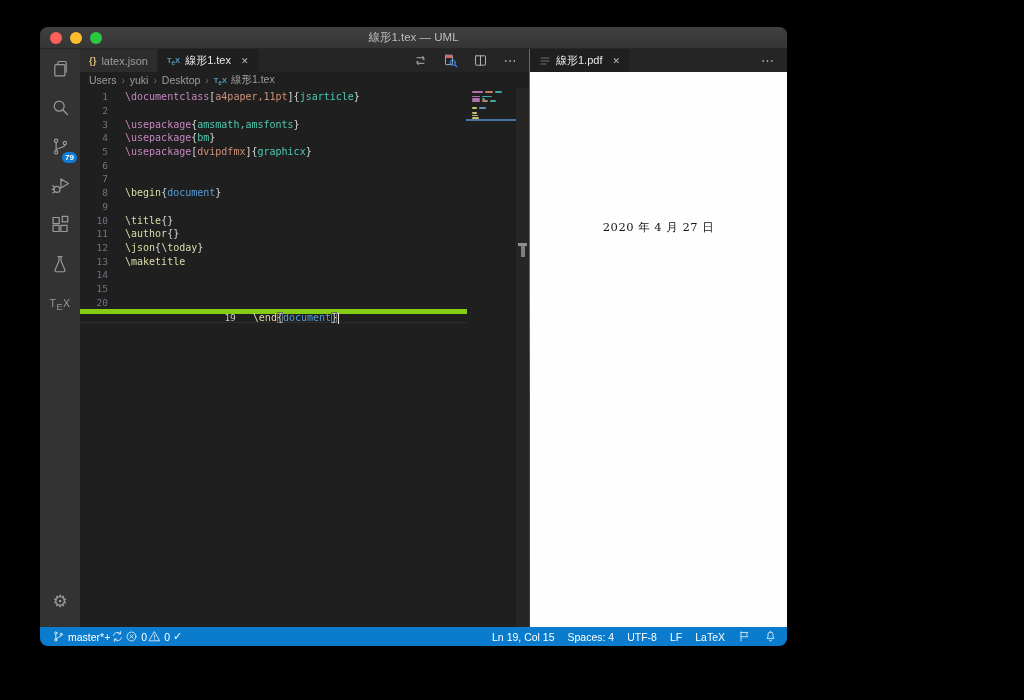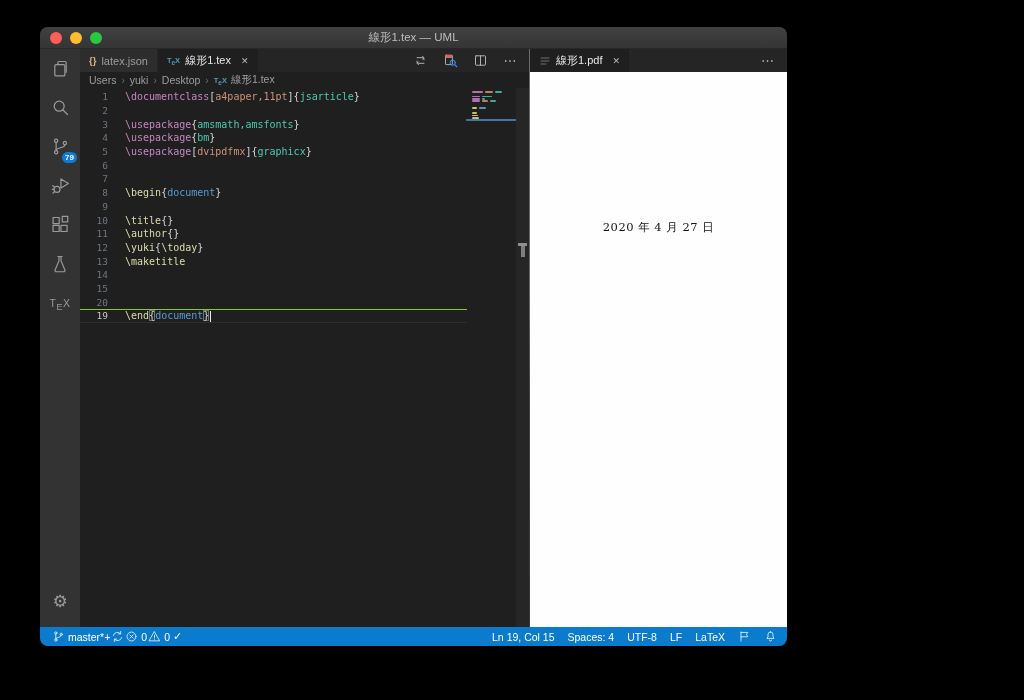--- a/index.html
+++ b/index.html
@@ -38,21 +38,21 @@
   .ellip{font-size:13px;color:#c5c5c5;letter-spacing:1px;}
   .breadcrumb{height:16px;flex:0 0 16px;display:flex;align-items:center;font-size:10.5px;color:#9d9d9d;
               padding-left:9px;gap:4px;background:#1f1f1f;}
   .bc-sep{color:#6e6e6e;font-size:10px;padding:0 1px;}
   .code-area{position:relative;flex:1;font-family:"DejaVu Sans Mono","Liberation Mono",monospace;
              font-size:10px;padding-top:2px;overflow:hidden;}
   .code-line{display:flex;align-items:center;height:13.7px;box-sizing:border-box;}
   .code-line .ln{width:28px;text-align:right;color:#6e7681;font-size:9.5px;flex:0 0 28px;
                  font-family:"DejaVu Sans Mono",monospace;}
   .code-line .ctext{margin-left:17px;white-space:pre;}
-  .code-line.activeline{width:387px;border-top:1px solid #84cc16;border-bottom:1px solid #2e2e2e;}
+  .code-line.activeline{width:387px;border-top:5px solid #84cc16;border-bottom:1px solid #2e2e2e;justify-content:center;}
   .code-line.activeline .ln{color:#c6c6c6;}
   .bm{box-shadow:inset 0 0 0 1px #707070;}
   .cursorbar{display:inline-block;width:1.5px;height:11px;background:#eaeaea;vertical-align:middle;margin-left:0.5px;}
   
   .minimap{position:absolute;right:15px;top:3px;width:46px;height:70px;}
   .mm-row{position:absolute;left:3px;display:flex;gap:2px;}
   .mm-bar{height:1.8px;border-radius:1px;}
   .mm-cursorline{position:absolute;left:-3px;right:-15px;height:1.5px;background:#47749c;}
   .scroll-strip{position:absolute;right:1px;top:0;bottom:0;width:13px;background:#262626;}
   .divider{position:absolute;right:0;top:0;bottom:0;width:1.5px;
@@ -263,21 +263,21 @@
           <div class="code-line">
             <span class="ln">10</span>
             <span class="ctext"><span style="color: rgb(220, 220, 170);">\title</span><span style="color: rgb(212, 212, 212);">{}</span></span>
           </div>
           <div class="code-line">
             <span class="ln">11</span>
             <span class="ctext"><span style="color: rgb(220, 220, 170);">\author</span><span style="color: rgb(212, 212, 212);">{}</span></span>
           </div>
           <div class="code-line">
             <span class="ln">12</span>
-            <span class="ctext"><span style="color: rgb(220, 220, 170);">\yuki</span><span style="color: rgb(212, 212, 212);">{</span><span style="color: rgb(220, 220, 170);">\today</span><span style="color: rgb(212, 212, 212);">}</span></span>
+            <span class="ctext"><span style="color: rgb(220, 220, 170);">\json</span><span style="color: rgb(212, 212, 212);">{</span><span style="color: rgb(220, 220, 170);">\today</span><span style="color: rgb(212, 212, 212);">}</span></span>
           </div>
           <div class="code-line">
             <span class="ln">13</span>
             <span class="ctext"><span style="color: rgb(220, 220, 170);">\maketitle</span></span>
           </div>
           <div class="code-line">
             <span class="ln">14</span>
             <span class="ctext"></span>
           </div>
           <div class="code-line">

